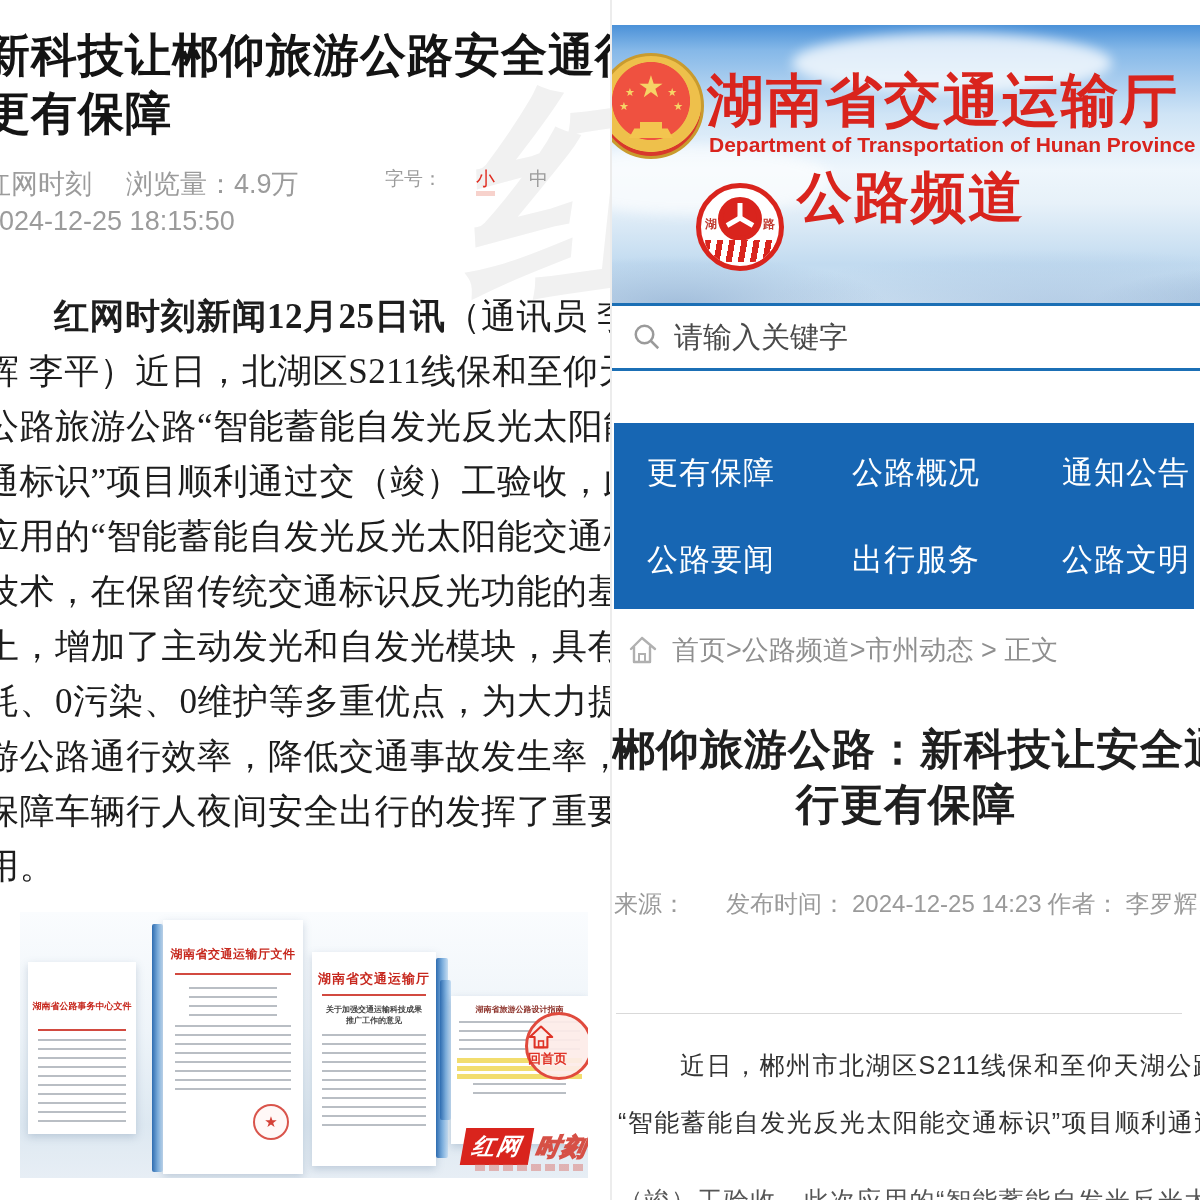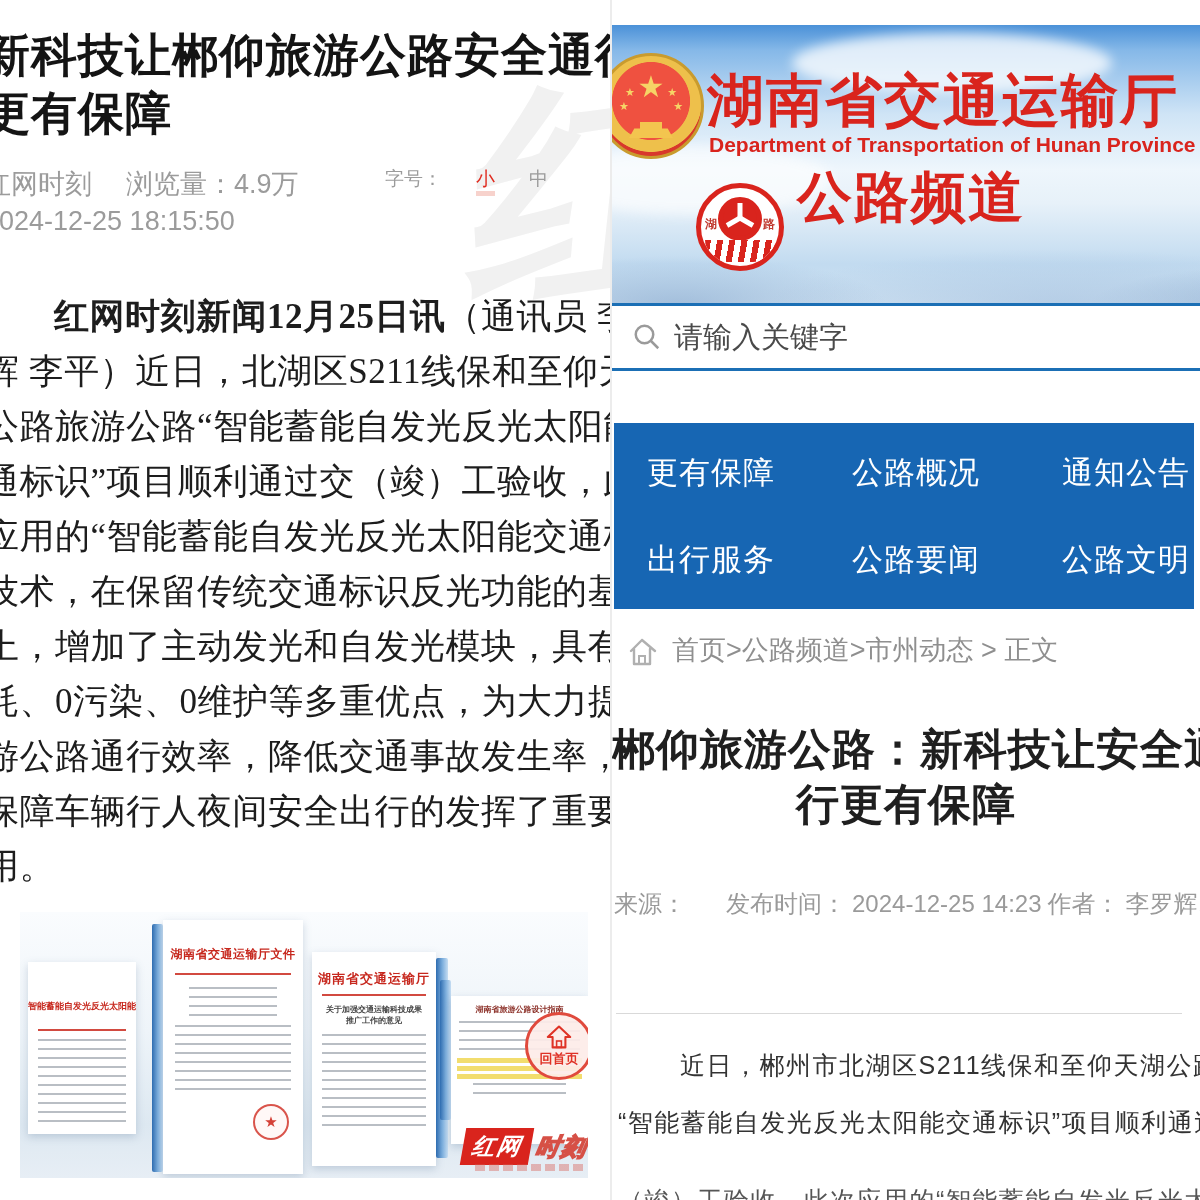--- a/index.html
+++ b/index.html
@@ -32,21 +32,21 @@
   .doc .dtitle { color:#c7281e; font-weight:800; text-align:center; white-space:nowrap; }
   .doc .redrule { height:2px; background:#d24a40; margin:4px 8px; }
   .bars { background:repeating-linear-gradient(180deg,#b9bec4 0px,#b9bec4 2px,transparent 2px,transparent 9px); }
   .spine { position:absolute; background:linear-gradient(90deg,#2e6cb0,#7fb0de 55%,#c6ddf2); border-radius:2px; }
   .stamp { position:absolute; width:36px; height:36px; border:2px solid rgba(210,55,45,.85); border-radius:50%;
            color:rgba(210,55,45,.95); display:flex; align-items:center; justify-content:center; font-size:15px;
            background:rgba(255,235,233,.35); }
   .hl { height:5px; background:#f2dd6e; margin:3px 6px; }
   .back-home { position:absolute; left:505px; top:100px; width:68px; height:68px; border:3px solid #e04a3d;
                border-radius:50%; background:rgba(253,235,232,.92); display:flex; flex-direction:column;
-               align-items:center; justify-content:center; z-index:3; }
+               align-items:flex-start; justify-content:center; z-index:3; }
   .back-home .bh-label { color:#df3226; font-size:13px; font-weight:800; margin-top:1px; white-space:nowrap; }
   .brand { position:absolute; left:443px; top:216px; display:flex; align-items:center; z-index:2; }
   .brand .b1 { background:#d9241d; color:#fff; font-weight:900; font-style:italic; font-size:23px;
                padding:3px 9px; transform:skewX(-10deg); letter-spacing:2px; }
   .brand .b2 { margin-left:5px; font-weight:900; font-style:italic; font-size:24px; letter-spacing:2px;
                color:transparent; -webkit-text-stroke:1.6px #d65046; transform:skewX(-10deg); }
   .brand-sub { position:absolute; left:455px; top:252px; width:110px; height:7px;
                background:repeating-linear-gradient(90deg,rgba(215,90,80,.4) 0 10px, transparent 10px 14px); z-index:2;}
 
   
@@ -91,21 +91,21 @@
                       font-family:"Liberation Sans", sans-serif; }
   .search-box input::placeholder { color:#4a4a4a; }
   .search-btn { width:150px; background:#1a74b9; color:#fff; font-size:31px; font-weight:700; border:none;
                 border-radius:10px 0 0 10px; cursor:pointer; font-family:"Liberation Sans", sans-serif; }
 
   .main-nav { position:absolute; left:2px; top:423px; width:580px; height:186px; background:#1766b3;
               display:grid; grid-template-columns:205px 210px 1fr; grid-template-rows:1fr 1fr;
               align-items:center; padding:6px 0 6px 33px; }
   .nav-item { color:#fff; font-size:31px; letter-spacing:1px; cursor:pointer; white-space:nowrap; }
 
-  .breadcrumb { position:absolute; left:14px; top:632px; display:flex; align-items:flex-end; color:#8f8f8f; font-size:27px; }
+  .breadcrumb { position:absolute; left:14px; top:632px; display:flex; align-items:center; color:#8f8f8f; font-size:27px; }
   .breadcrumb svg { margin-right:14px; }
   .breadcrumb .bc-text { white-space:nowrap; }
 
   .r-title { position:absolute; left:0; top:722px; width:588px; text-align:center; }
   .r-title div { font-size:43px; font-weight:800; color:#1f1f1f; line-height:55px; letter-spacing:1px; white-space:nowrap; }
   .r-meta { position:absolute; left:2px; top:888px; width:586px; font-size:24px; color:#9a9a9a; white-space:nowrap; }
   .r-meta span { margin-right:6px; }
   .r-meta .gap { margin-right:40px; }
   .r-fontsel { position:absolute; left:0; top:942px; width:588px; text-align:center; font-size:27px; color:#8a8a8a; }
   .r-fontsel .fs { margin:0 6px; cursor:pointer; }
@@ -148,21 +148,21 @@
         <div class="bl">技术，在保留传统交通标识反光功能的基础</div>
         <div class="bl">上，增加了主动发光和自发光模块，具有0能</div>
         <div class="bl">耗、0污染、0维护等多重优点，为大力提升旅</div>
         <div class="bl">游公路通行效率，降低交通事故发生率，有效</div>
         <div class="bl">保障车辆行人夜间安全出行的发挥了重要作</div>
         <div class="bl">用。</div>
       </div>
 
       <div class="l-figure">
         <div class="doc" style="left:8px; top:50px; width:108px; height:172px;">
-          <div class="dtitle" style="font-size:9px; margin-top:38px;">智能蓄能自发光反光太阳能</div>
+          <div class="dtitle" style="font-size:9px; margin-top:38px;">湖南省公路事务中心文件</div>
           <div style="font-size:5px; color:#999; text-align:center; margin-top:4px;">&nbsp;</div>
           <div class="redrule" style="margin:6px 10px 0;"></div>
           <div class="bars" style="height:86px; margin:8px 10px 0;"></div>
         </div>
 
         <div>
           <div class="spine" style="left:132px; top:12px; width:11px; height:248px;"></div>
           <div class="doc" style="left:143px; top:8px; width:140px; height:254px;">
             <div class="dtitle" style="font-size:12px; margin-top:26px; letter-spacing:0.5px;">湖南省交通运输厅文件</div>
             <div class="redrule" style="margin:10px 12px 0;"></div>
@@ -252,22 +252,22 @@
           <line x1="15" y1="15" x2="21" y2="21" stroke="#9a9a9a" stroke-width="2"></line>
         </svg>
         <input type="text" placeholder="请输入关键字" style="">
       </div>
     </div>
 
     <div class="main-nav">
       <div class="nav-item">更有保障</div>
       <div class="nav-item">公路概况</div>
       <div class="nav-item">通知公告</div>
+      <div class="nav-item">公路要闻</div>
       <div class="nav-item">出行服务</div>
-      <div class="nav-item">公路要闻</div>
       <div class="nav-item">公路文明</div>
     </div>
 
     <div class="breadcrumb">
       <svg width="32" height="32" viewBox="0 0 32 30">
         <path d="M16 3 L29 14 M5 14 L16 3 M8 12 V27 H24 V12" fill="none" stroke="#b0b0b0" stroke-width="2.4" stroke-linecap="round" stroke-linejoin="round"></path>
         <rect x="13" y="19" width="6" height="8" fill="none" stroke="#b0b0b0" stroke-width="2"></rect>
       </svg>
       <span class="bc-text">首页&gt;公路频道&gt;市州动态 &gt; 正文</span>
     </div>

